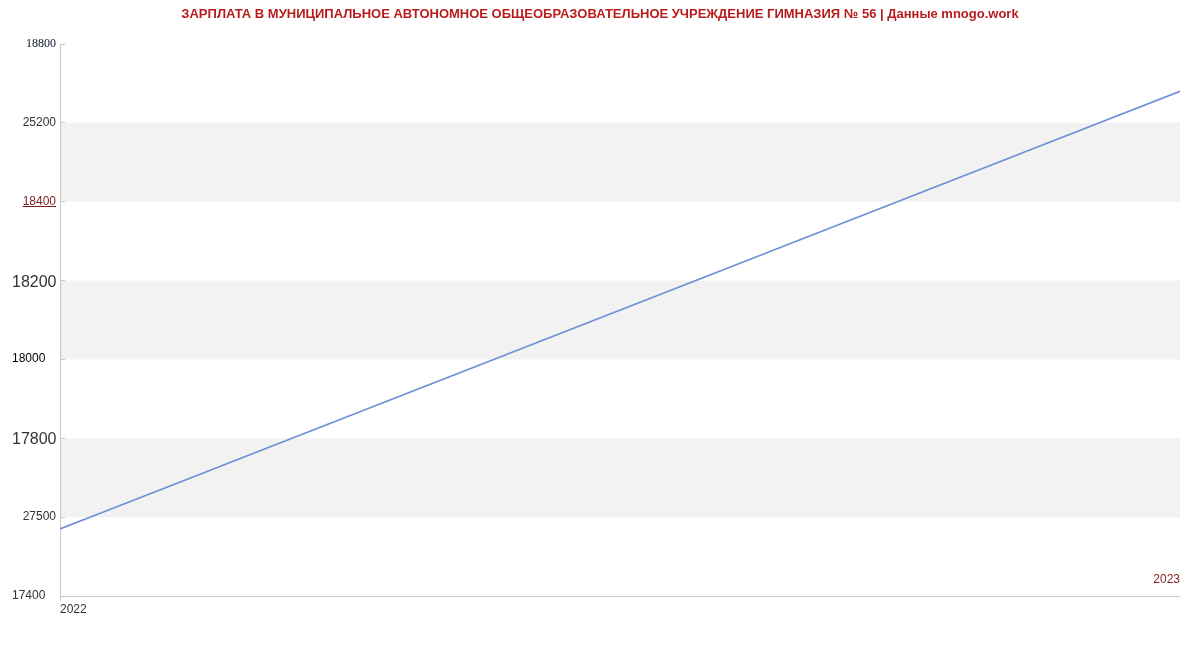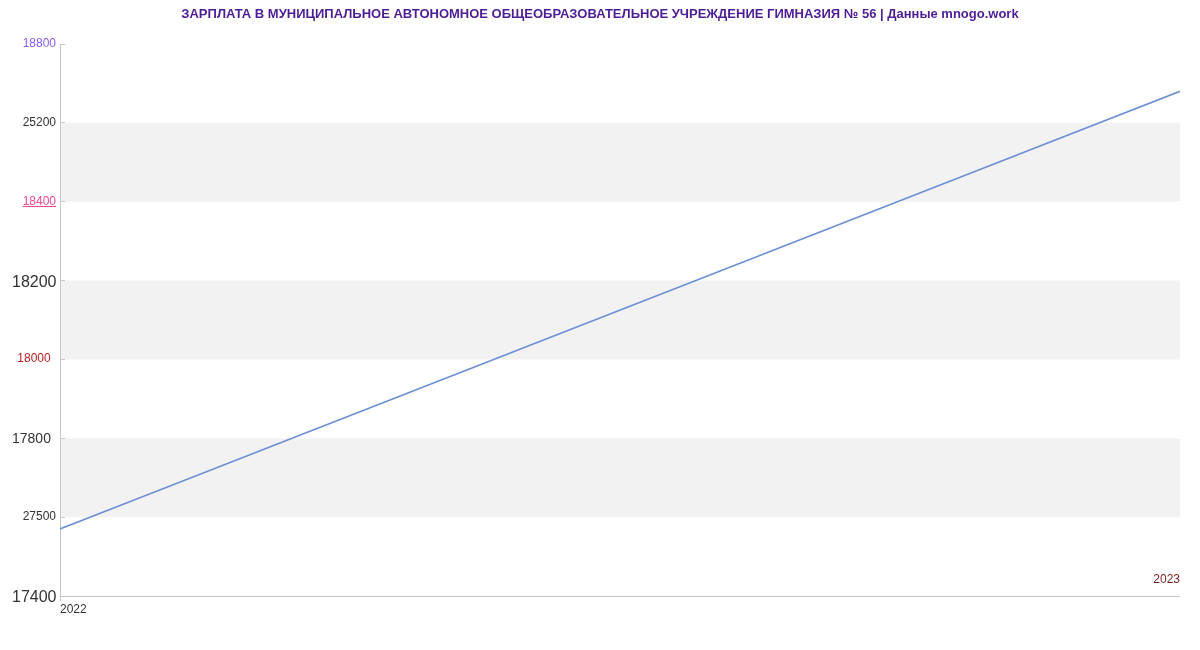--- a/index.html
+++ b/index.html
@@ -18,21 +18,21 @@
     height: 650px;
   }
   .title {
     position: absolute;
     top: 6px;
     left: 0;
     width: 1200px;
     text-align: center;
     font-size: 13px;
     font-weight: 600;
-    color: #4c1d95;
+    color: #b91c1c;
   }
   .plot {
     position: absolute;
     left: 60px;
     top: 44px;
     width: 1120px;
     height: 570px;
   }
   .plot svg {
     width: 1120px;
@@ -75,24 +75,24 @@
         <line x1="0" y1="394.2857142857143" x2="5" y2="394.2857142857143" class="major-tick"></line>
         <line x1="0" y1="315.4285714285714" x2="5" y2="315.4285714285714" class="major-tick"></line>
         <line x1="0" y1="236.57142857142856" x2="5" y2="236.57142857142856" class="major-tick"></line>
         <line x1="0" y1="157.7142857142857" x2="5" y2="157.7142857142857" class="major-tick"></line>
         <line x1="0" y1="78.85714285714285" x2="5" y2="78.85714285714285" class="major-tick"></line>
         <line x1="0" y1="0" x2="5" y2="0" class="major-tick"></line>
         <line x1="0" y1="552" x2="0" y2="557" class="major-tick"></line>
         <line x1="1120" y1="552" x2="1120" y2="557" class="major-tick"></line>
         <polyline points="0,484.9714285714286 1120,47.31428571428572" class="series-line" style="stroke:#6d8fd6"></polyline>
       </svg>
-  <div style="position: absolute; right: 1126px; left: -48px; width: 44px; text-align: left; top: 544px; font-size: 16px; color: rgb(51, 51, 51);">17400</div>
+  <div style="position: absolute; right: 1126px; left: -48px; width: 44px; text-align: left; top: 544px; font-size: 12px; color: rgb(51, 51, 51);">17400</div>
       <div style="position: absolute; right: 1126px; left: -48px; width: 44px; text-align: right; top: 465.143px; font-size: 12px; color: rgb(51, 51, 51);">27500</div>
-      <div style="position: absolute; right: 1126px; left: -48px; width: 44px; text-align: left; top: 386.286px; font-size: 14px; color: rgb(51, 51, 51);">17800</div>
-      <div style="position: absolute; right: 1126px; left: -48px; width: 44px; text-align: center; top: 307.429px; font-size: 12px; color: #b91c1c;">18000</div>
+      <div style="position: absolute; right: 1126px; left: -48px; width: 44px; text-align: center; top: 386.286px; font-size: 16px; color: rgb(51, 51, 51);">17800</div>
+      <div style="position: absolute; right: 1126px; left: -48px; width: 44px; text-align: left; top: 307.429px; font-size: 12px; color: #000000;">18000</div>
       <div style="position: absolute; right: 1126px; left: -48px; width: 44px; text-align: right; top: 228.571px; font-size: 16px; color: rgb(51, 51, 51);">18200</div>
-      <div style="position: absolute; right: 1126px; left: -48px; width: 44px; text-align: right; top: 149.714px; font-size: 12px; color: #ec4899; text-decoration: underline;">18400</div>
+      <div style="position: absolute; right: 1126px; left: -48px; width: 44px; text-align: right; top: 149.714px; font-size: 12px; color: #7f1d1d; text-decoration: underline;">18400</div>
       <div style="position: absolute; right: 1126px; left: -48px; width: 44px; text-align: right; top: 70.8571px; font-size: 12px; color: rgb(51, 51, 51);">25200</div>
-      <div style="position: absolute; right: 1126px; left: -48px; width: 44px; text-align: right; top: -8px; font-size: 12px; color: #8b5cf6;">18800</div>
+      <div style="position: absolute; right: 1126px; left: -48px; width: 44px; text-align: right; top: -8px; font-size: 12px; color: #0f172a; font-family: Liberation Serif, serif;">18800</div>
       <div style="position: absolute; top: 558px; font-size: 12px; color: rgb(51, 51, 51); left: 0px; text-align: center;">2022</div>
       <div style="position: absolute; top: 528px; font-size: 12px; color: #7f1d1d; left: 1086px; width: 34px; text-align: right;">2023</div>
     </div>
 </div>
 
 </body></html>

